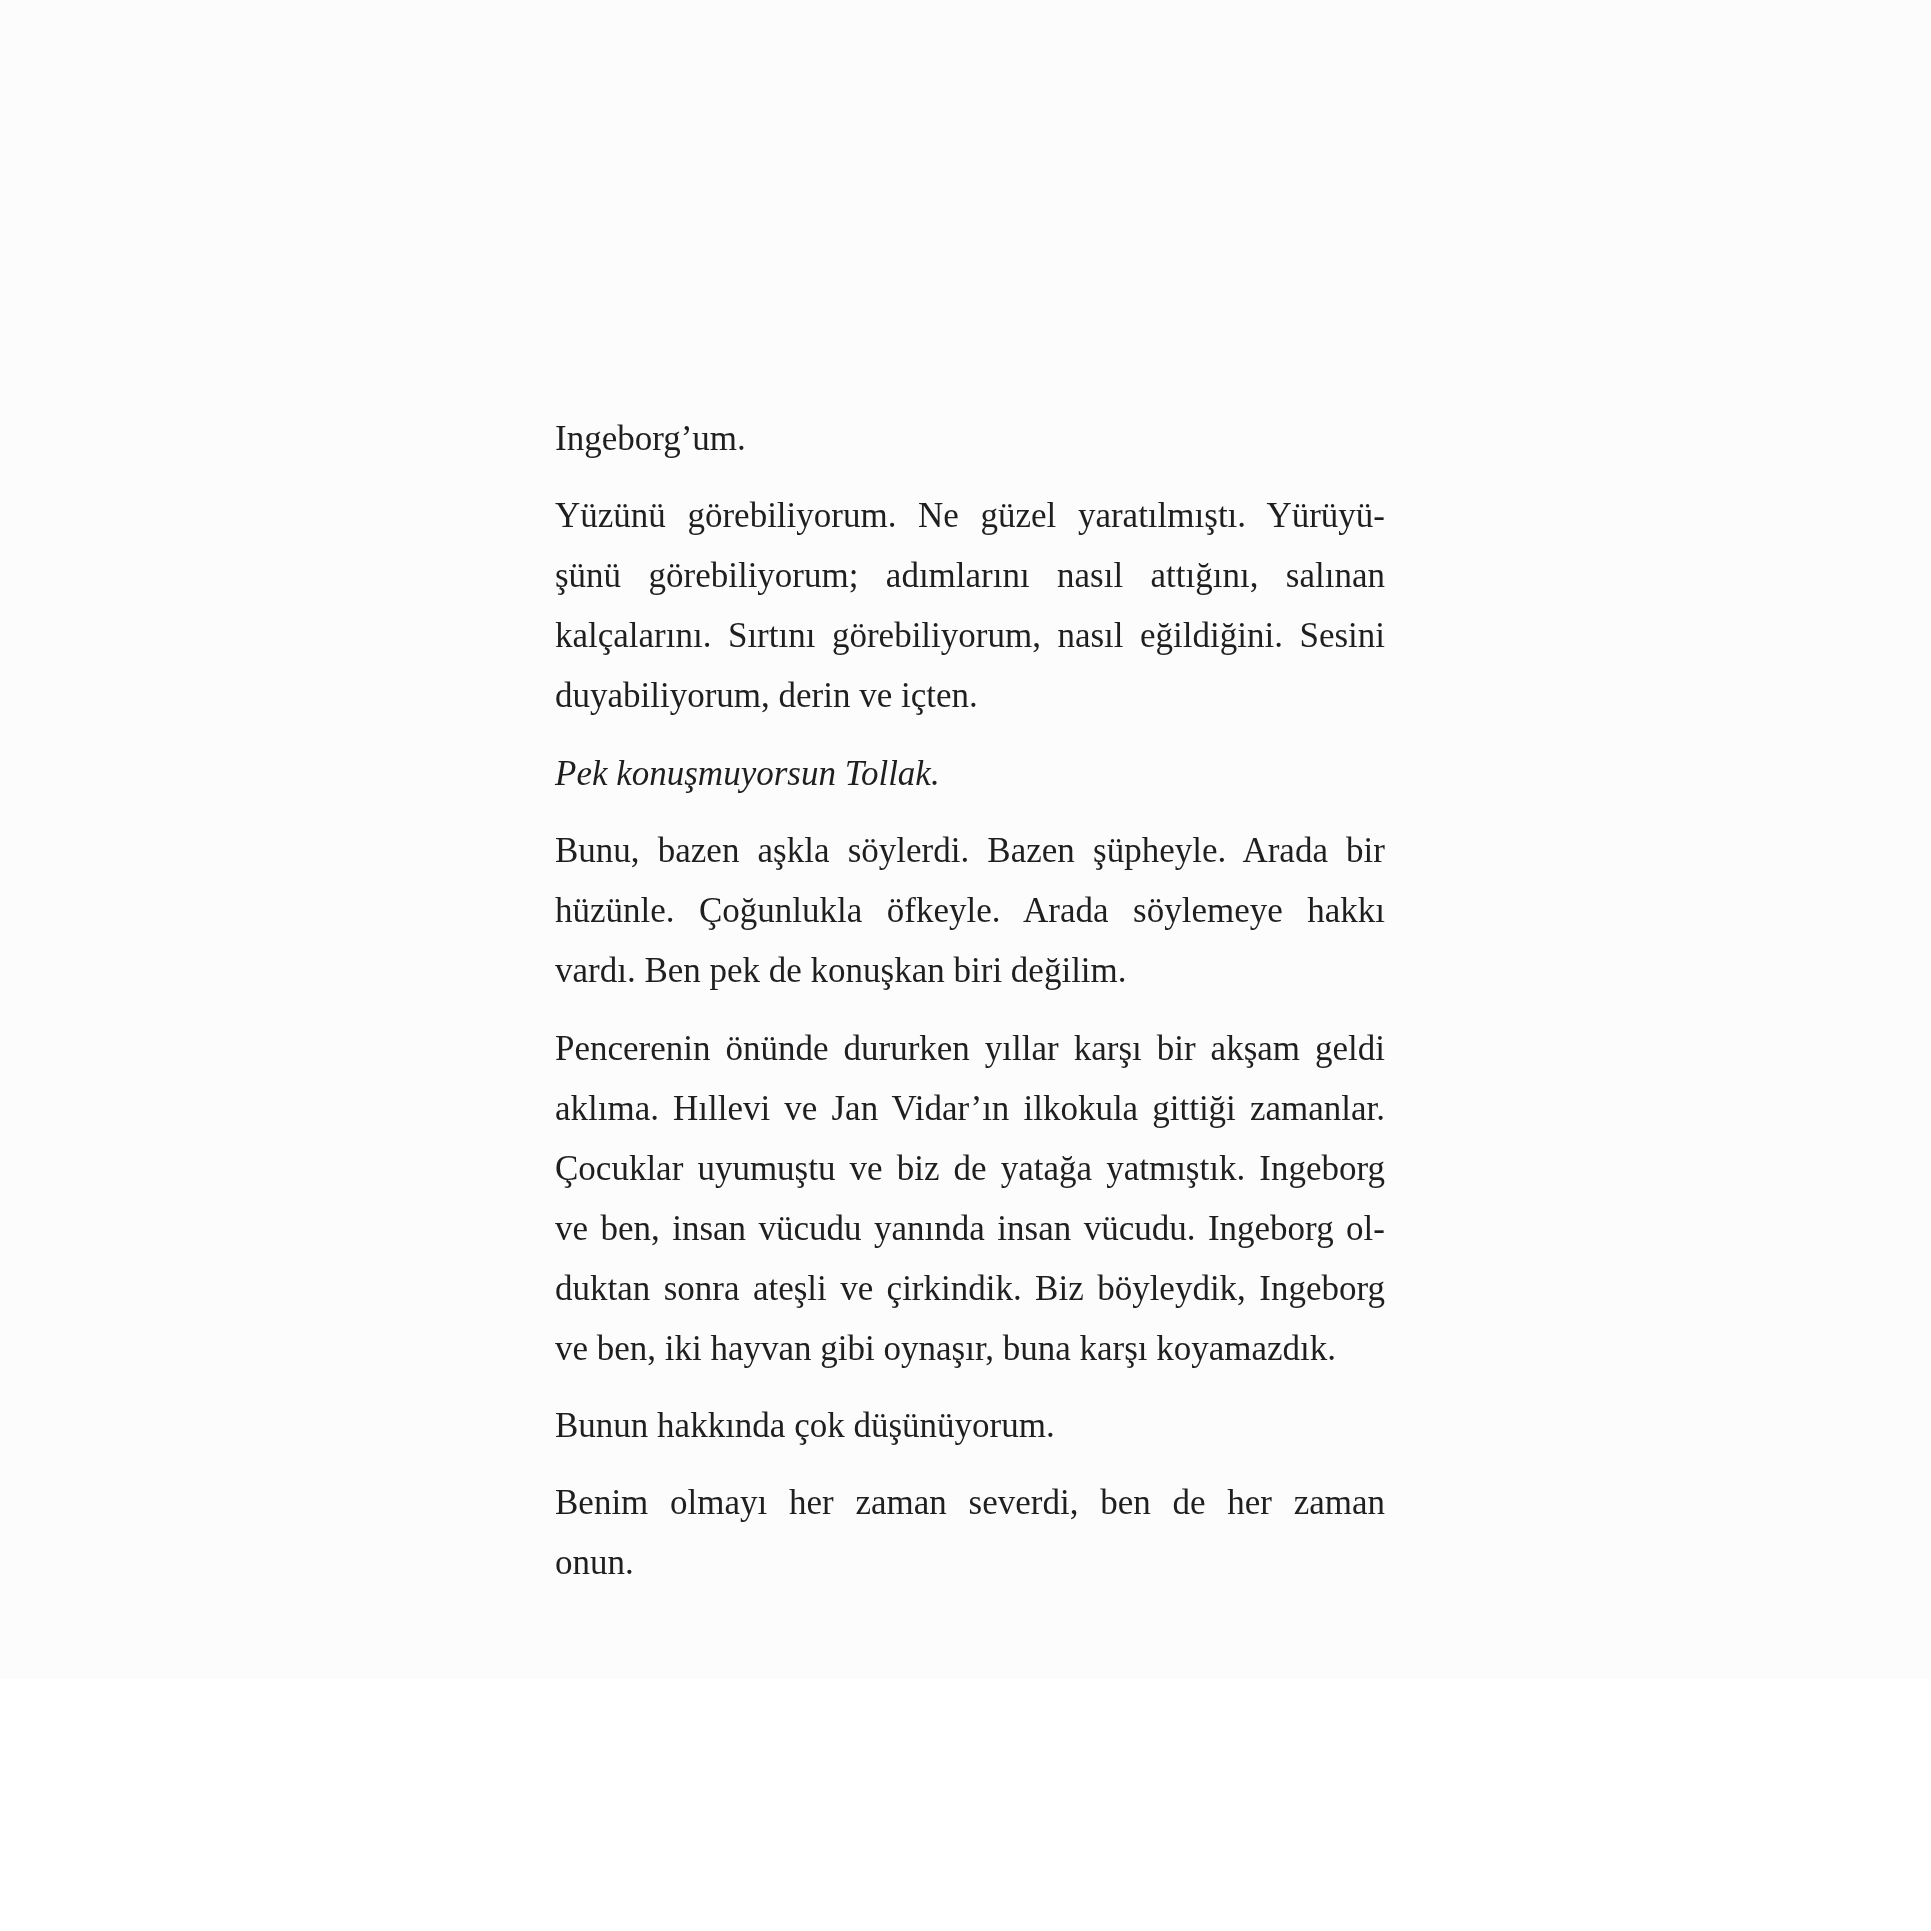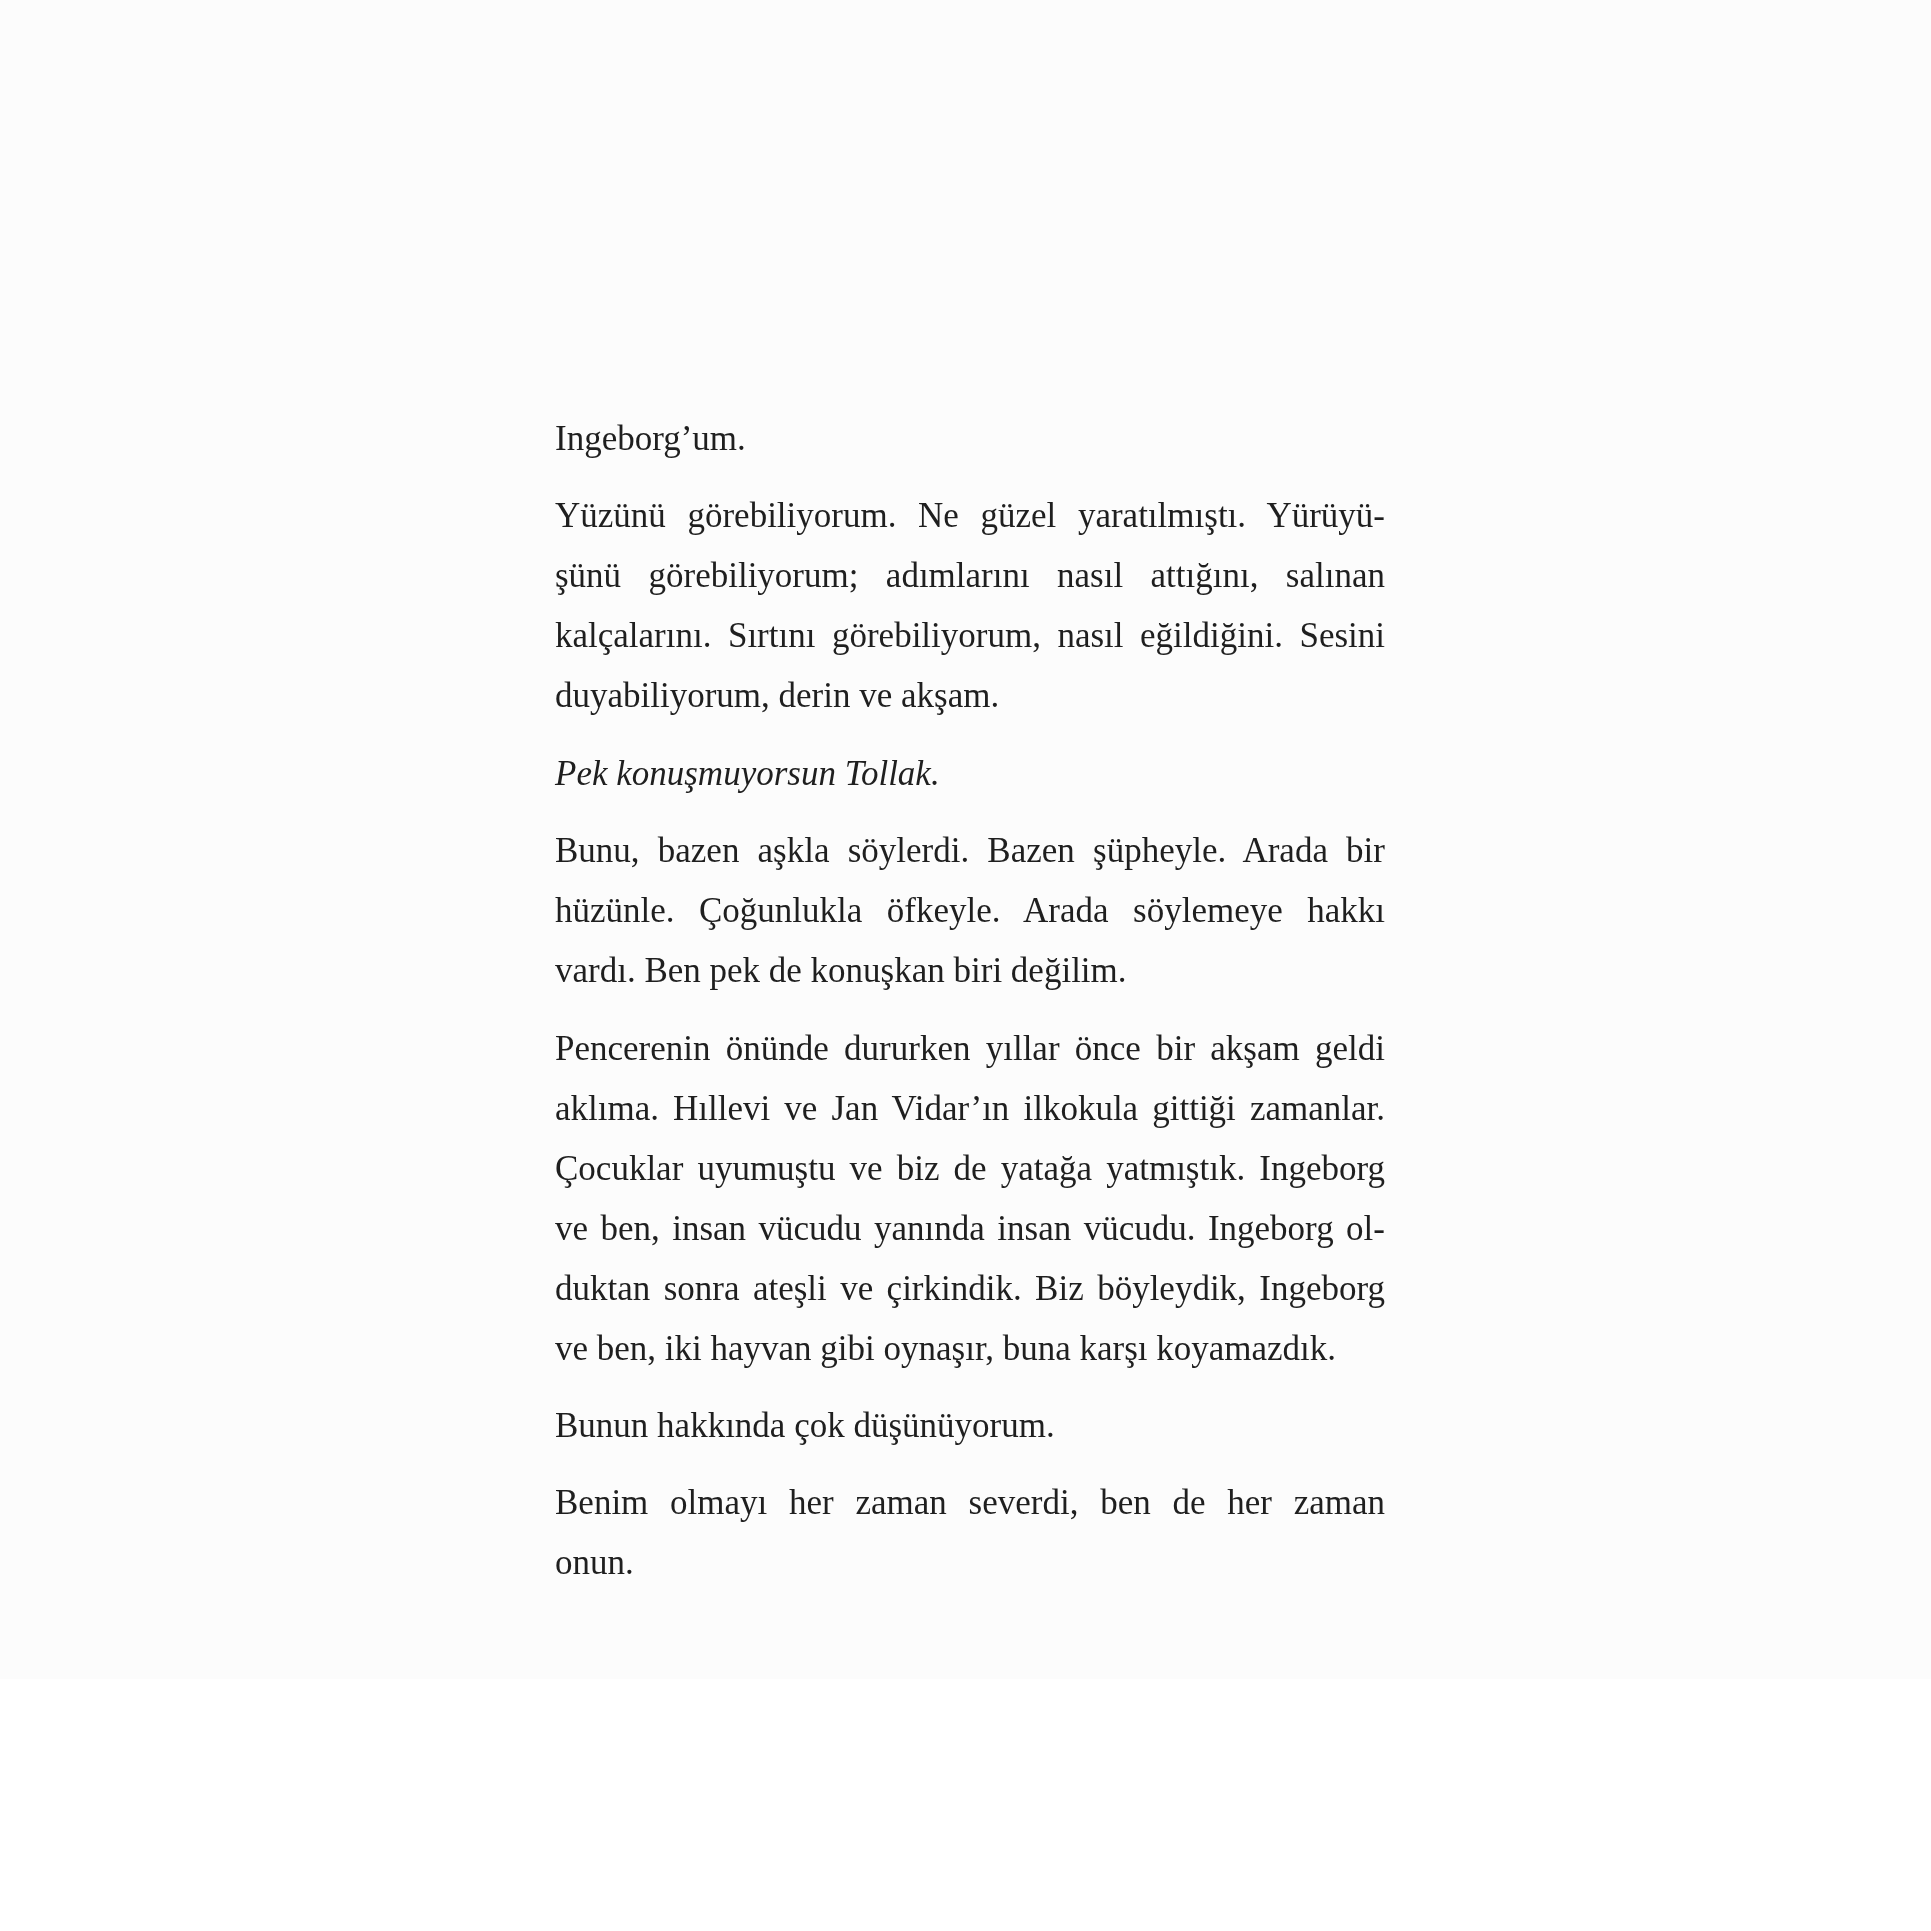--- a/index.html
+++ b/index.html
@@ -54,32 +54,32 @@
 
 <div class="canvas">
   <div class="text-block">
       <p class="paragraph">
         <span class="text-line">Ingeborg’um.</span>
       </p>
       <p class="paragraph">
         <span class="text-line justified">Yüzünü görebiliyorum. Ne güzel yaratılmıştı. Yürüyü-</span>
         <span class="text-line justified">şünü görebiliyorum; adımlarını nasıl attığını, salınan</span>
         <span class="text-line justified">kalçalarını. Sırtını görebiliyorum, nasıl eğildiğini. Sesini</span>
-        <span class="text-line">duyabiliyorum, derin ve akşam.</span>
+        <span class="text-line">duyabiliyorum, derin ve içten.</span>
       </p>
       <p class="paragraph italic">
         <span class="text-line">Pek konuşmuyorsun Tollak.</span>
       </p>
       <p class="paragraph">
         <span class="text-line justified">Bunu, bazen aşkla söylerdi. Bazen şüpheyle. Arada bir</span>
         <span class="text-line justified">hüzünle. Çoğunlukla öfkeyle. Arada söylemeye hakkı</span>
         <span class="text-line">vardı. Ben pek de konuşkan biri değilim.</span>
       </p>
       <p class="paragraph">
-        <span class="text-line justified">Pencerenin önünde dururken yıllar önce bir akşam geldi</span>
+        <span class="text-line justified">Pencerenin önünde dururken yıllar karşı bir akşam geldi</span>
         <span class="text-line justified">aklıma. Hıllevi ve Jan Vidar’ın ilkokula gittiği zamanlar.</span>
         <span class="text-line justified">Çocuklar uyumuştu ve biz de yatağa yatmıştık. Ingeborg</span>
         <span class="text-line justified">ve ben, insan vücudu yanında insan vücudu. Ingeborg ol-</span>
         <span class="text-line justified">duktan sonra ateşli ve çirkindik. Biz böyleydik, Ingeborg</span>
         <span class="text-line">ve ben, iki hayvan gibi oynaşır, buna karşı koyamazdık.</span>
       </p>
       <p class="paragraph">
         <span class="text-line">Bunun hakkında çok düşünüyorum.</span>
       </p>
       <p class="paragraph">

